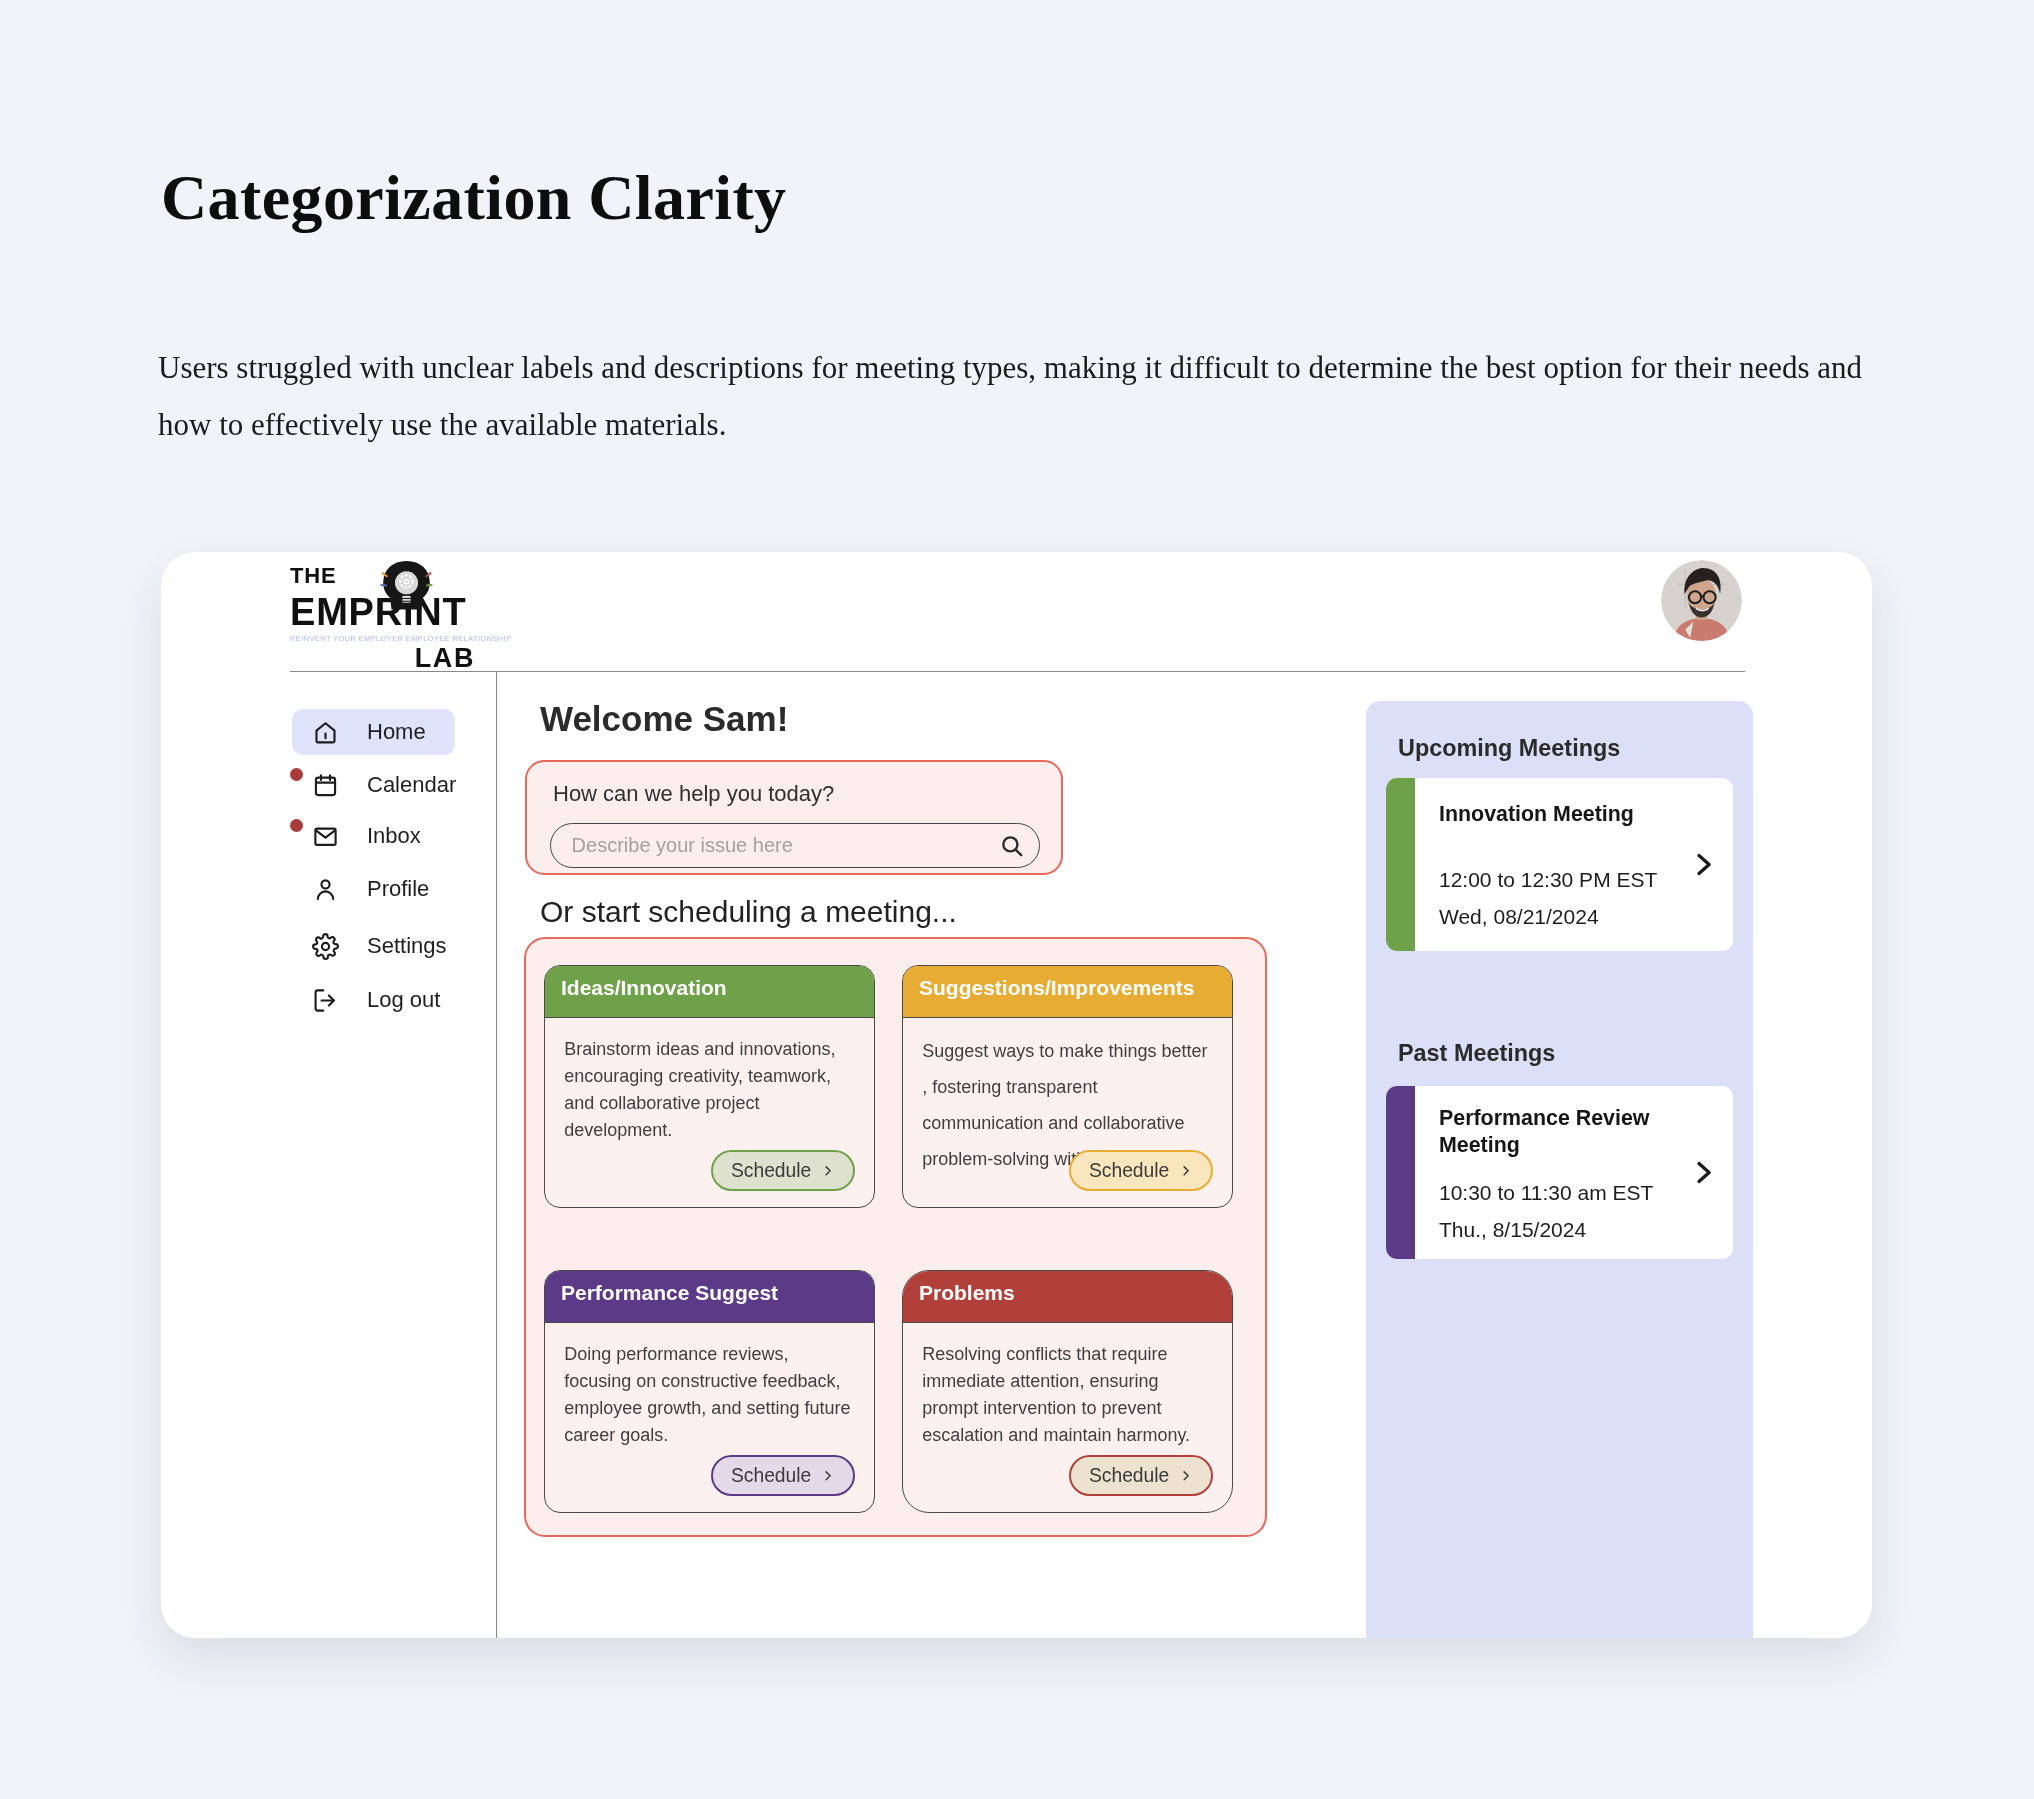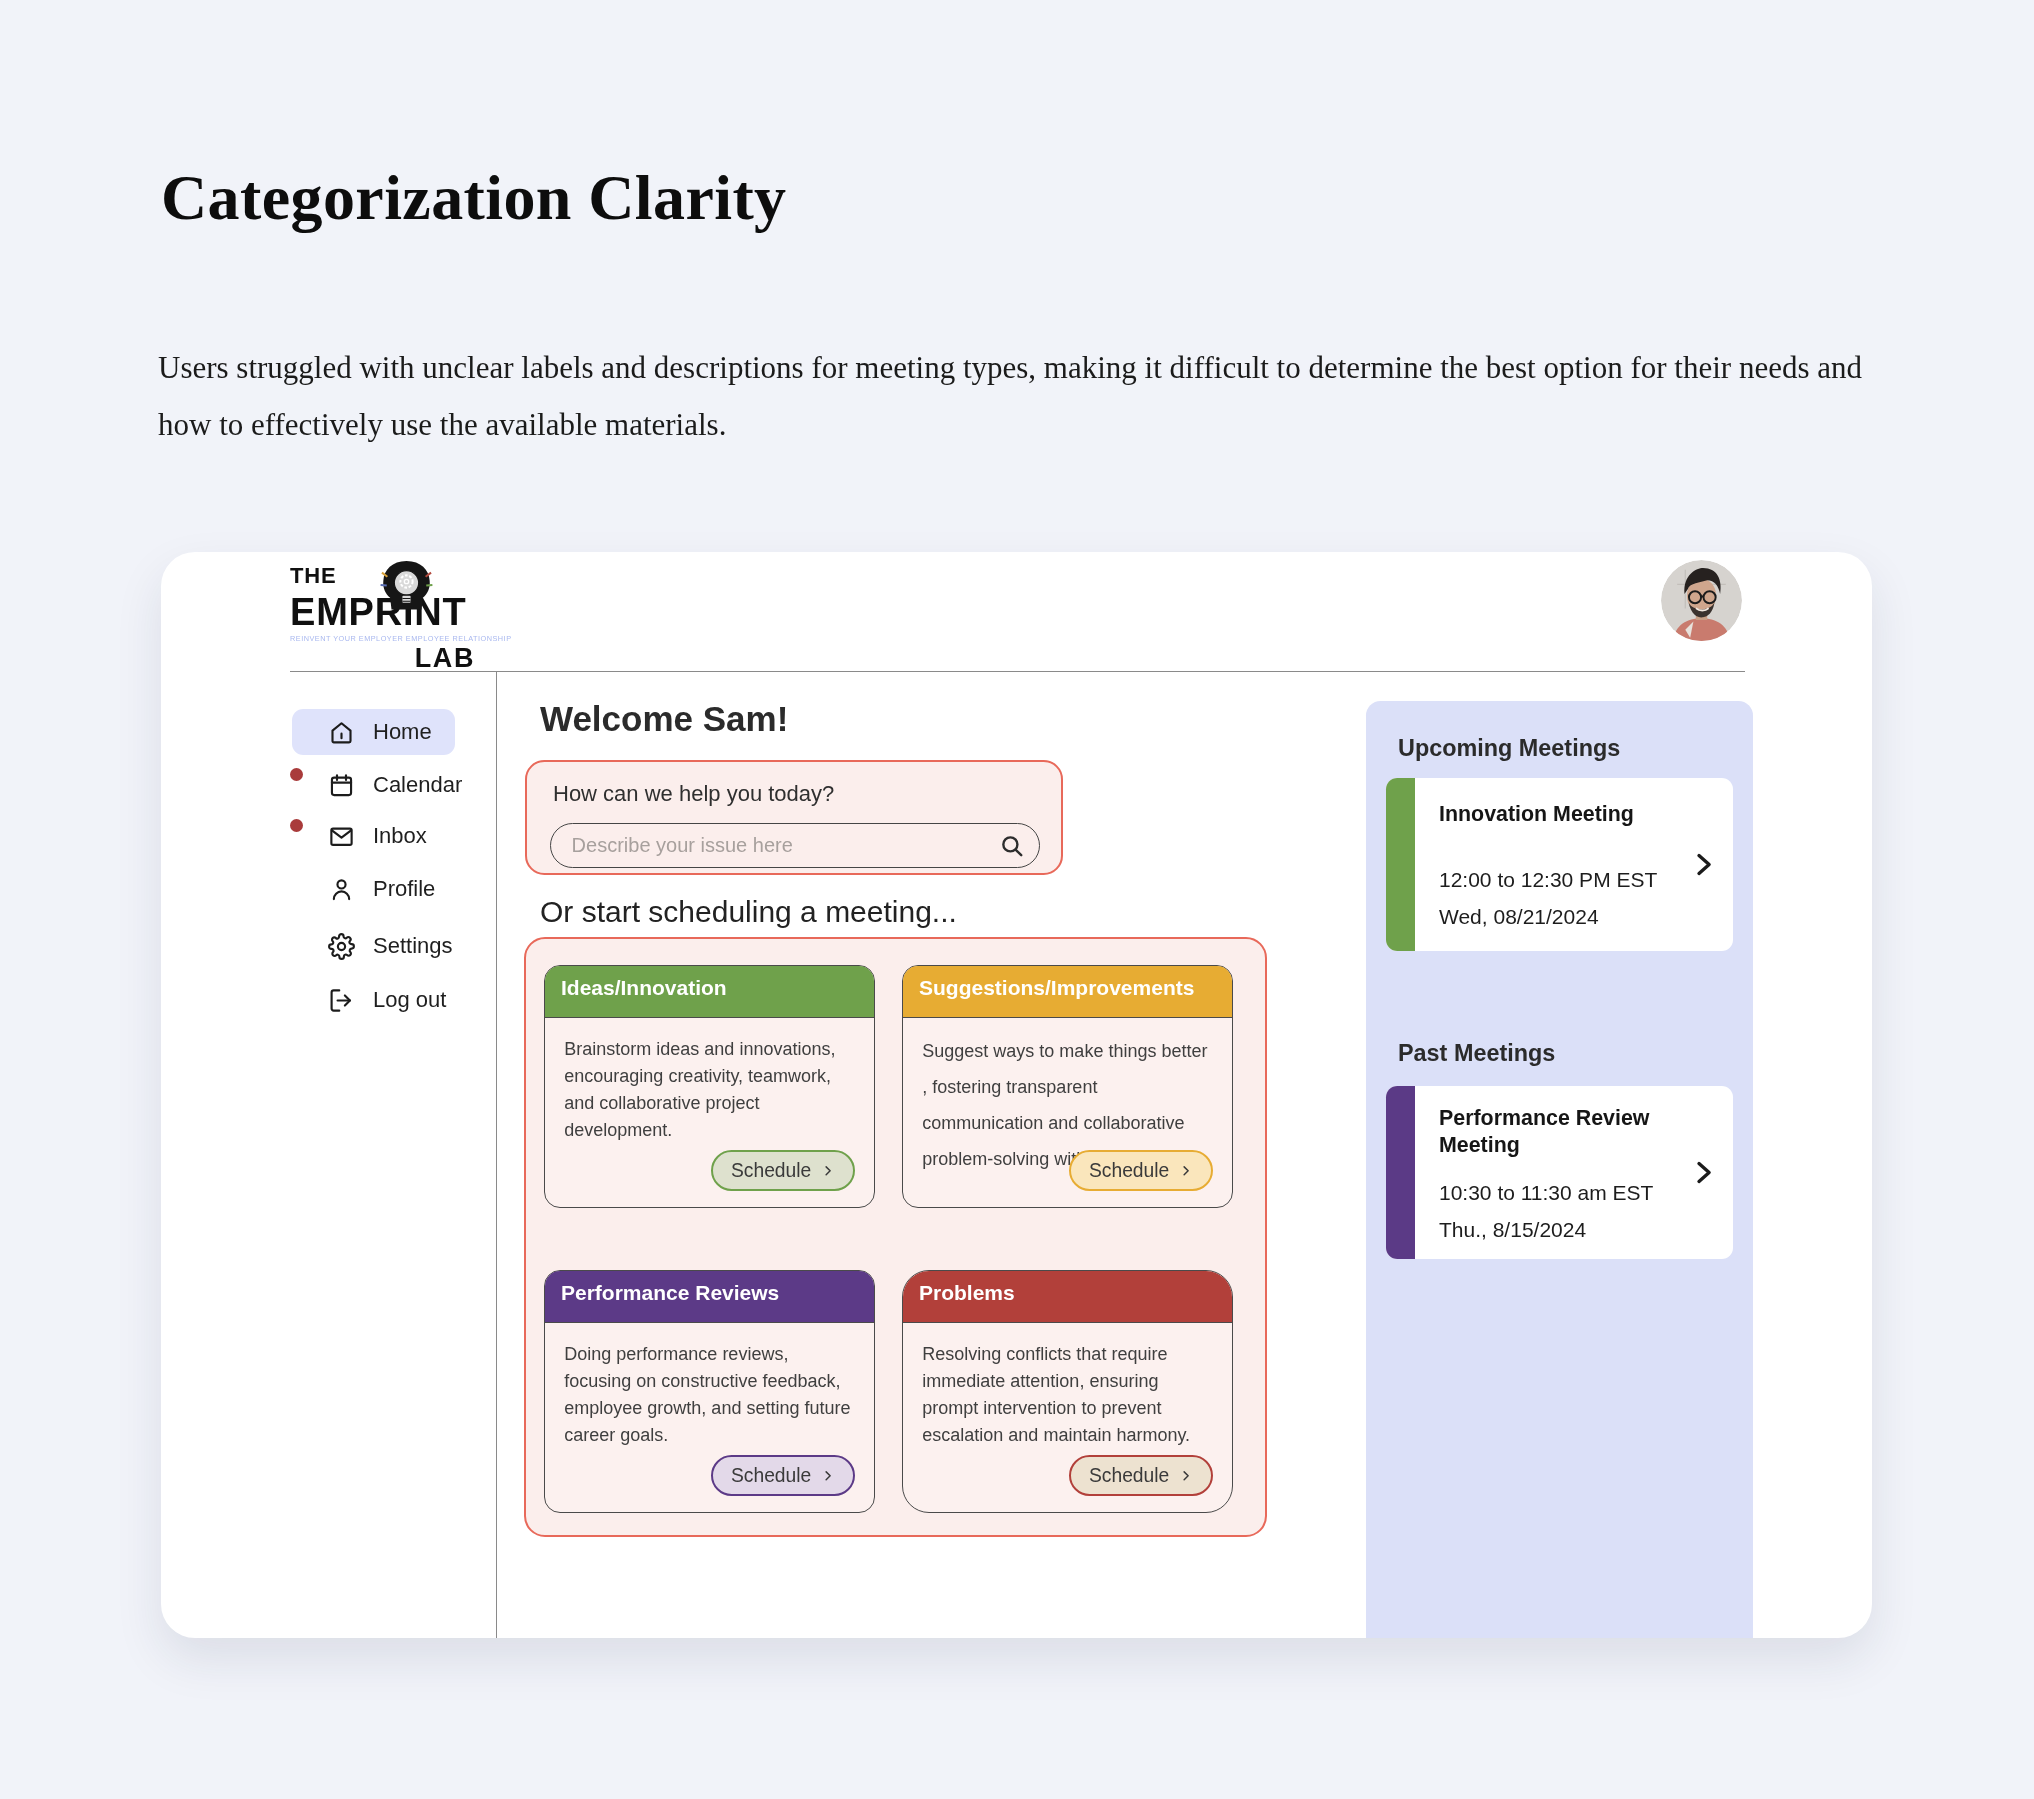--- a/index.html
+++ b/index.html
@@ -34,21 +34,21 @@
     overflow:hidden; cursor:pointer; }
 
   .hdivider{ position:absolute; left:129px; top:119px; width:1455px; height:0;
     border-top:1.2px solid #8a8a8a; }
   .vdivider{ position:absolute; left:335px; top:119px; width:0; height:967px;
     border-left:1.2px solid #8a8a8a; }
 
   
   .side-item{
     position:absolute; left:131px; width:163px; height:46px;
-    display:flex; align-items:center; gap:18px; padding-left:36px;
+    display:flex; align-items:center; gap:28px; padding-left:20px;
     border-radius:11.3px; cursor:pointer; color:#1f1f1f;
   }
   .side-item.active{ background:#DFE3FB; }
   .slabel{ font-size:22px; }
   .sicon{ width:27px; height:27px; display:inline-flex; }
   .sicon svg{ width:27px; height:27px; stroke:#1c1c1c; fill:none; stroke-width:1.9; stroke-linecap:round; stroke-linejoin:round; }
   .ndot{ position:absolute; left:-1.6px; top:6.4px; width:13px; height:13px; border-radius:50%; background:#A93B3B; }
 
   
   .welcome{ position:absolute; left:379px; top:147px; font-size:35px; font-weight:800; color:#2b2b2b; }
@@ -269,21 +269,21 @@
       <div class="cat-body">Suggest ways to make things better , fostering transparent communication and collaborative problem-solving with your manager.</div>
       <button class="sched-btn" style="background: rgb(250, 230, 188); border-color: rgb(231, 172, 51);">
         <span>Schedule</span>
         <svg viewBox="0 0 24 24">
             <polyline points="9 5 16 12 9 19"></polyline>
           </svg>
       </button>
     </div>
 
     <div class="cat-card p2">
-      <div class="cat-header" style="background: rgb(92, 58, 135);">Performance Reviews</div>
+      <div class="cat-header" style="background: rgb(92, 58, 135);">Performance Suggest</div>
       <div class="cat-body">Doing performance reviews, focusing on constructive feedback, employee growth, and setting future career goals.</div>
       <button class="sched-btn" style="background: rgb(227, 217, 233); border-color: rgb(92, 58, 135);">
         <span>Schedule</span>
         <svg viewBox="0 0 24 24">
             <polyline points="9 5 16 12 9 19"></polyline>
           </svg>
       </button>
     </div>
 
     <div class="cat-card p3">

